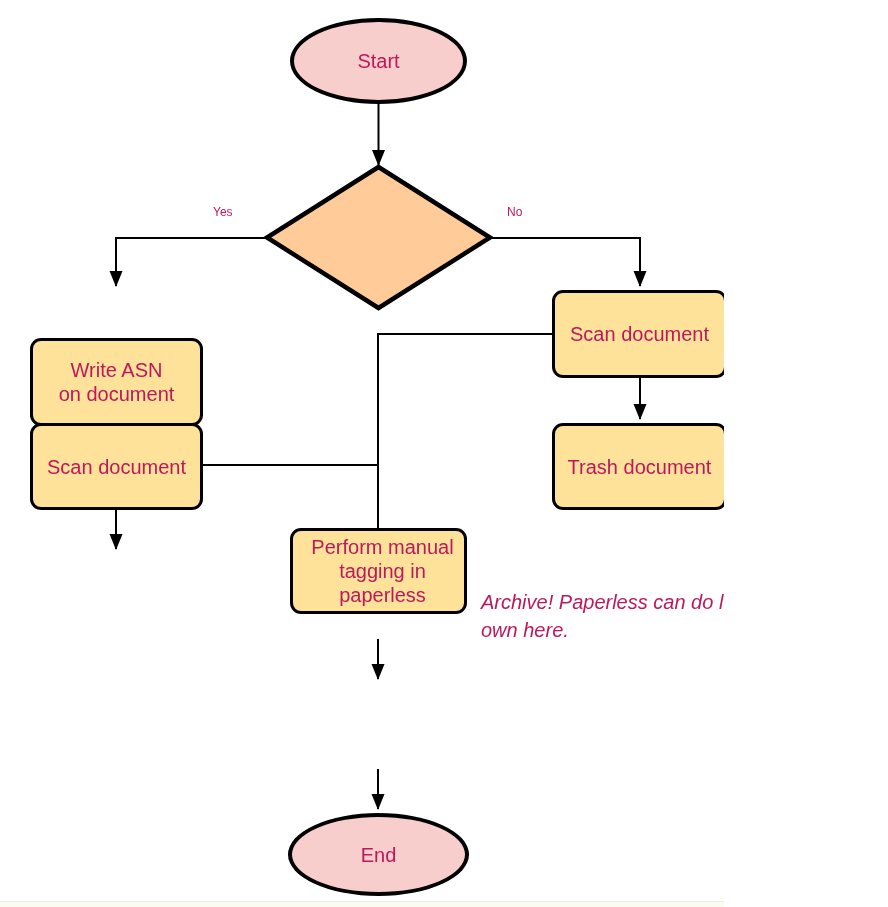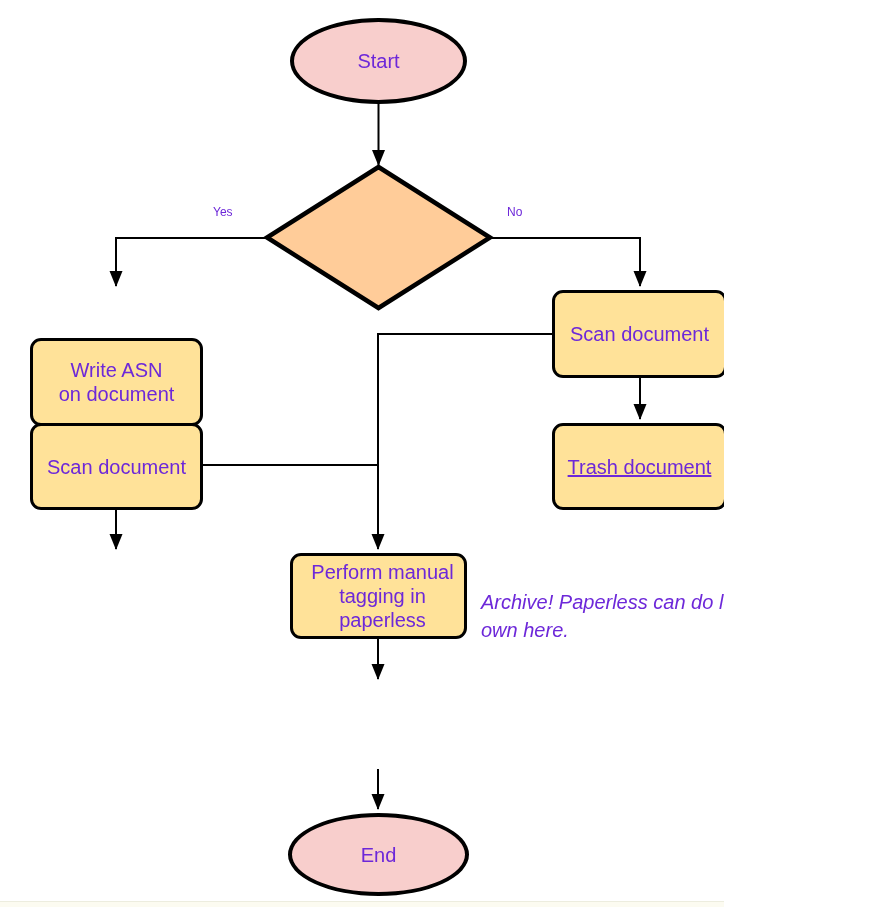--- a/index.html
+++ b/index.html
@@ -2,21 +2,21 @@
 <html style="--terminal-fill: #f8cecc; --decision-fill: #ffcc99; --process-fill: #ffe299; --stroke: #000000;"><head>
 <meta charset="utf-8">
 <style>
   html, body { margin: 0; padding: 0; background: #ffffff; }
   #canvas {
     position: relative;
     width: 724px;
     height: 907px;
     background: #ffffff;
     font-family: "Liberation Sans", "DejaVu Sans", sans-serif;
-    color: #6d28d9;
+    color: #be185d;
     overflow: hidden;
   }
   #edges {
     position: absolute;
     left: 0; top: 0;
     width: 888px; height: 907px;
     overflow: visible;
   }
   .edge {
     fill: none;
@@ -60,22 +60,22 @@
     position: absolute;
     left: 50%; top: 50%;
     transform: translate(-50%, -50%);
     width: 200px;
   }
 
   #write-asn-node  { left: 30px;  top: 290px; width: 173px; height: 88px; margin-top: 48px; }
   #scan-left-node  { left: 30px;  top: 423px; width: 173px; height: 87px; }
   #archive-node    { left: 30px;  top: 553px; width: 173px; height: 87px; }
   #scan-right-node { left: 552px; top: 290px; width: 175px; height: 88px; }
-  #trash-node      { left: 552px; top: 423px; width: 175px; height: 87px; text-decoration: underline; }
-  #perform-node    { left: 290px; top: 553px; width: 177px; height: 86px; padding-left: 8px; }
+  #trash-node      { left: 552px; top: 423px; width: 175px; height: 87px; }
+  #perform-node    { left: 290px; top: 528px; width: 177px; height: 86px; padding-left: 8px; }
   #remove-node     { left: 290px; top: 683px; width: 177px; height: 86px; }
 
   .edge-label {
     position: absolute;
     font-size: 12px;
     line-height: 1;
   }
   #yes-label { left: 213px; top: 206px; }
   #no-label  { left: 507px; top: 206px; }
 

